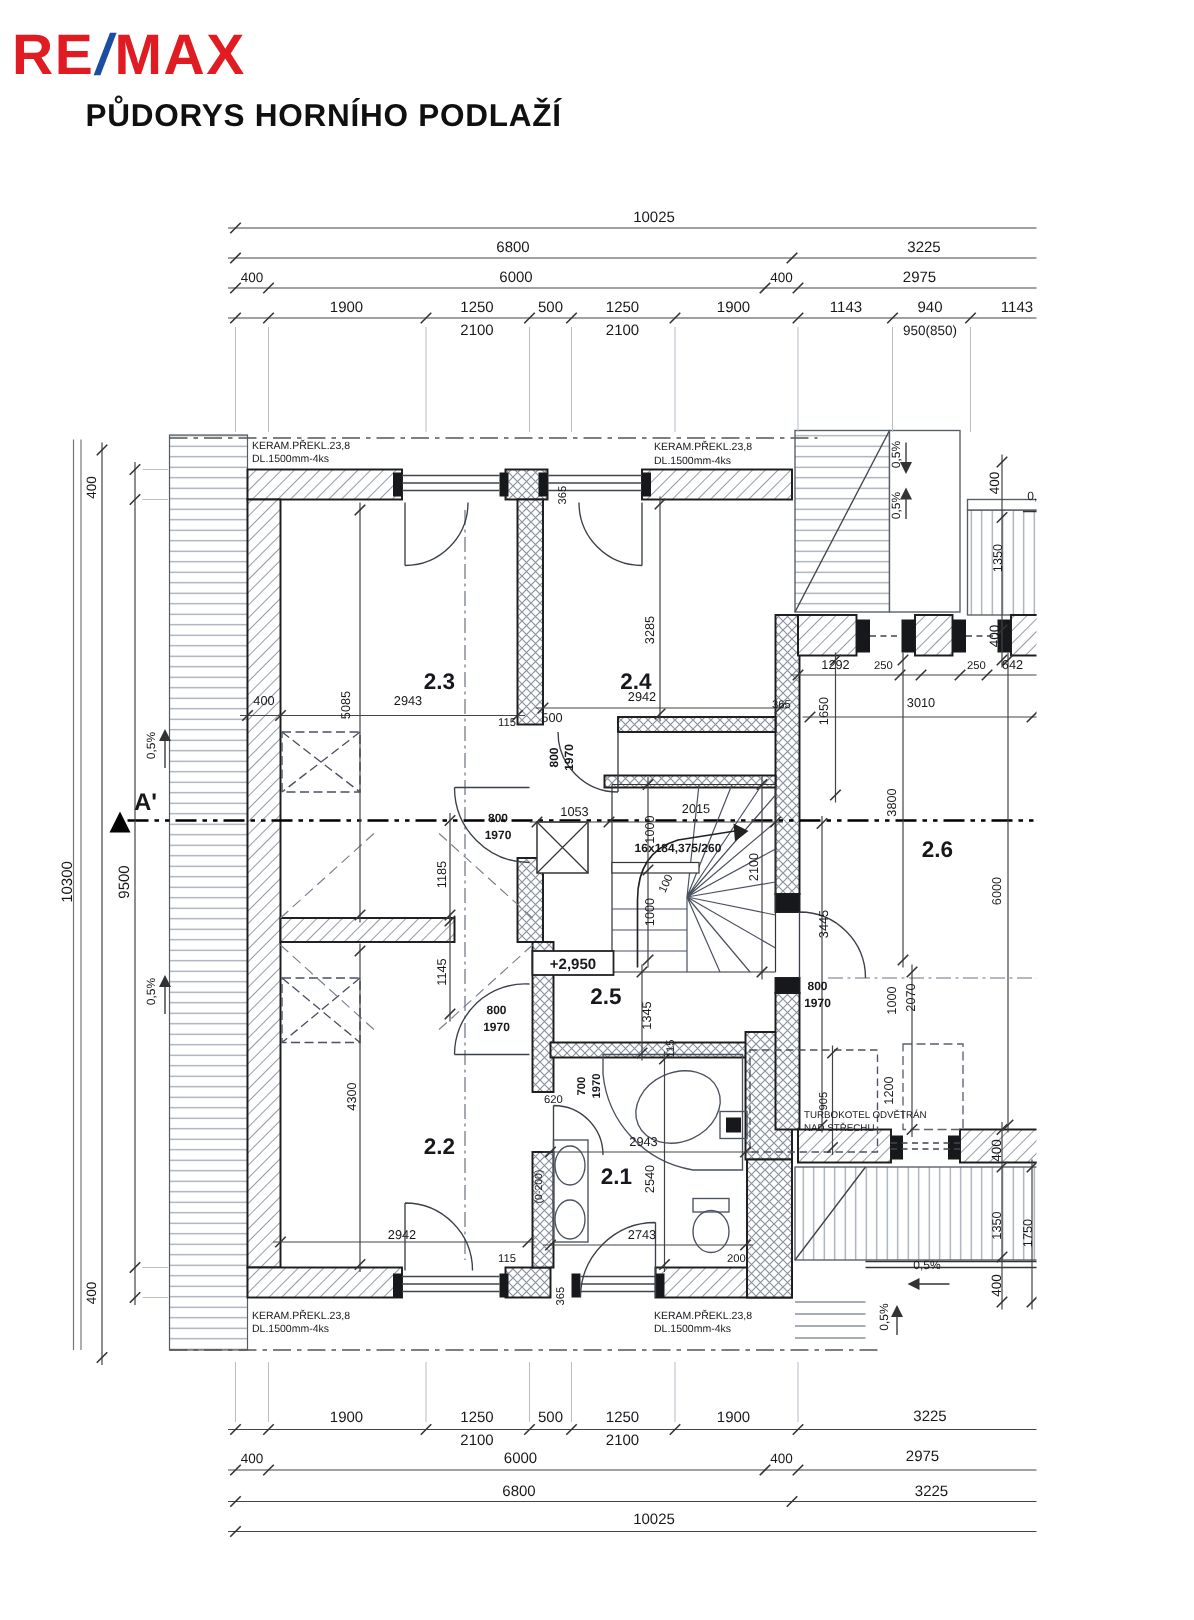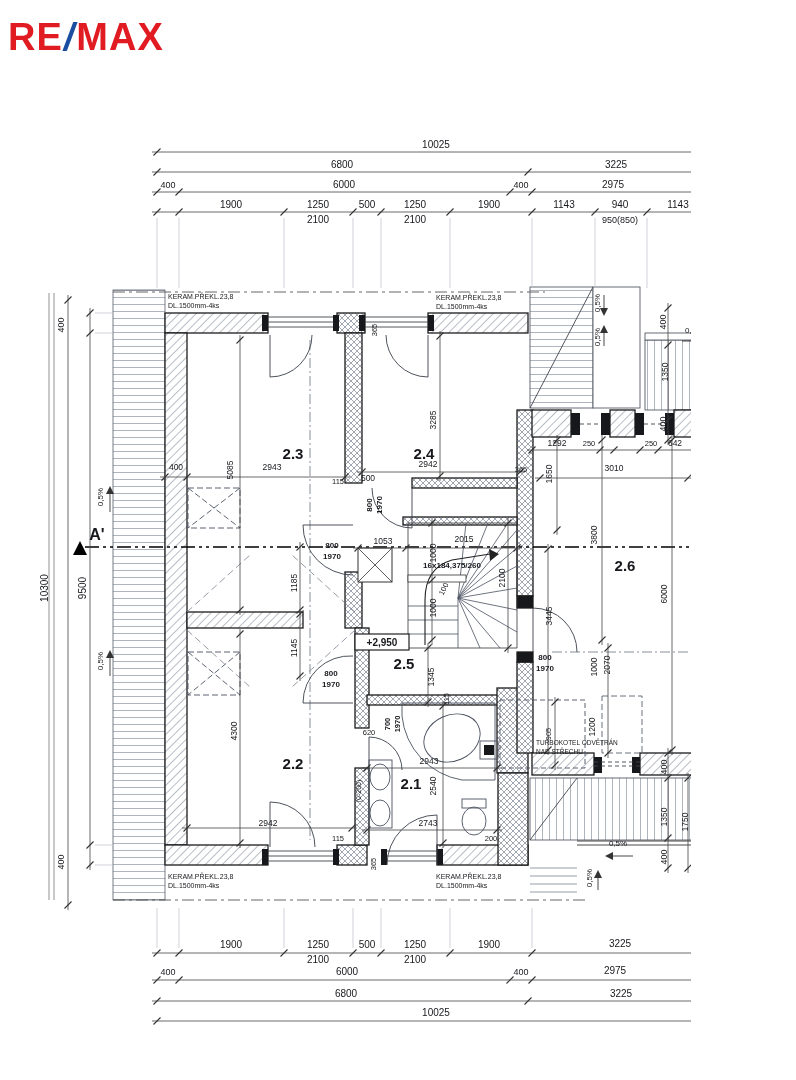--- a/index.html
+++ b/index.html
@@ -12,20 +12,21 @@
   .title{position:absolute;left:57px;top:66px;font-size:21px;font-weight:800;
          color:#101010;letter-spacing:.5px;}
   svg{position:absolute;left:0;top:0;}
   svg text{font-family:"Liberation Sans",sans-serif;fill:#17181c;}
 </style>
 </head>
 <body>
 
 <div class="page">
   <div class="logo"><span class="re">RE</span><span class="slash">/</span><span class="max">MAX</span></div>
+  <div class="title">PŮDORYS HORNÍHO PODLAŽÍ</div>
 
   <svg id="plan" width="796" height="1080" viewBox="0 0 796 1080">
     <defs>
       <pattern id="hatch45" patternUnits="userSpaceOnUse" width="6" height="6" patternTransform="rotate(45)">
         <rect width="6" height="6" fill="#ffffff"></rect>
         <line x1="0" y1="0" x2="0" y2="6" stroke="#7d8694" stroke-width="1.1"></line>
       </pattern>
       <pattern id="cross" patternUnits="userSpaceOnUse" width="6" height="6">
         <rect width="6" height="6" fill="#ffffff"></rect>
         <path d="M0 0 L6 6 M6 0 L0 6" stroke="#8a92a0" stroke-width="0.8" fill="none"></path>

